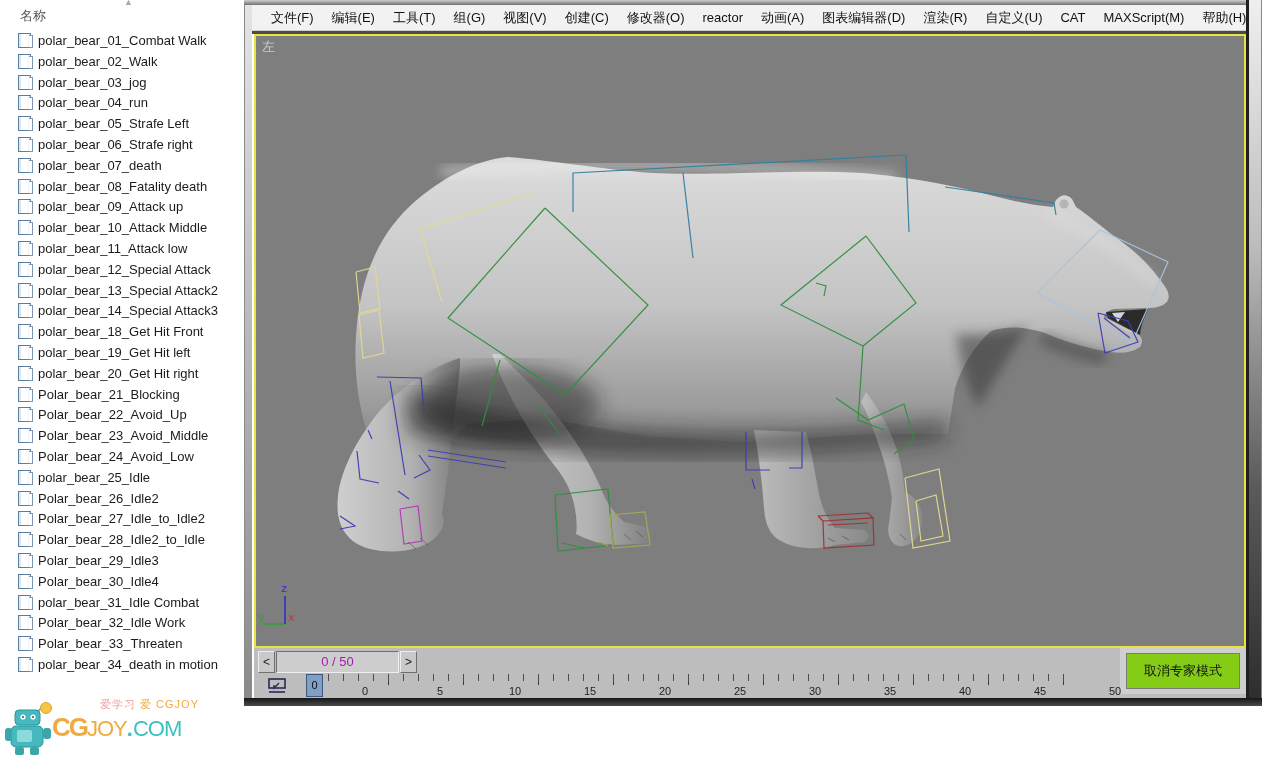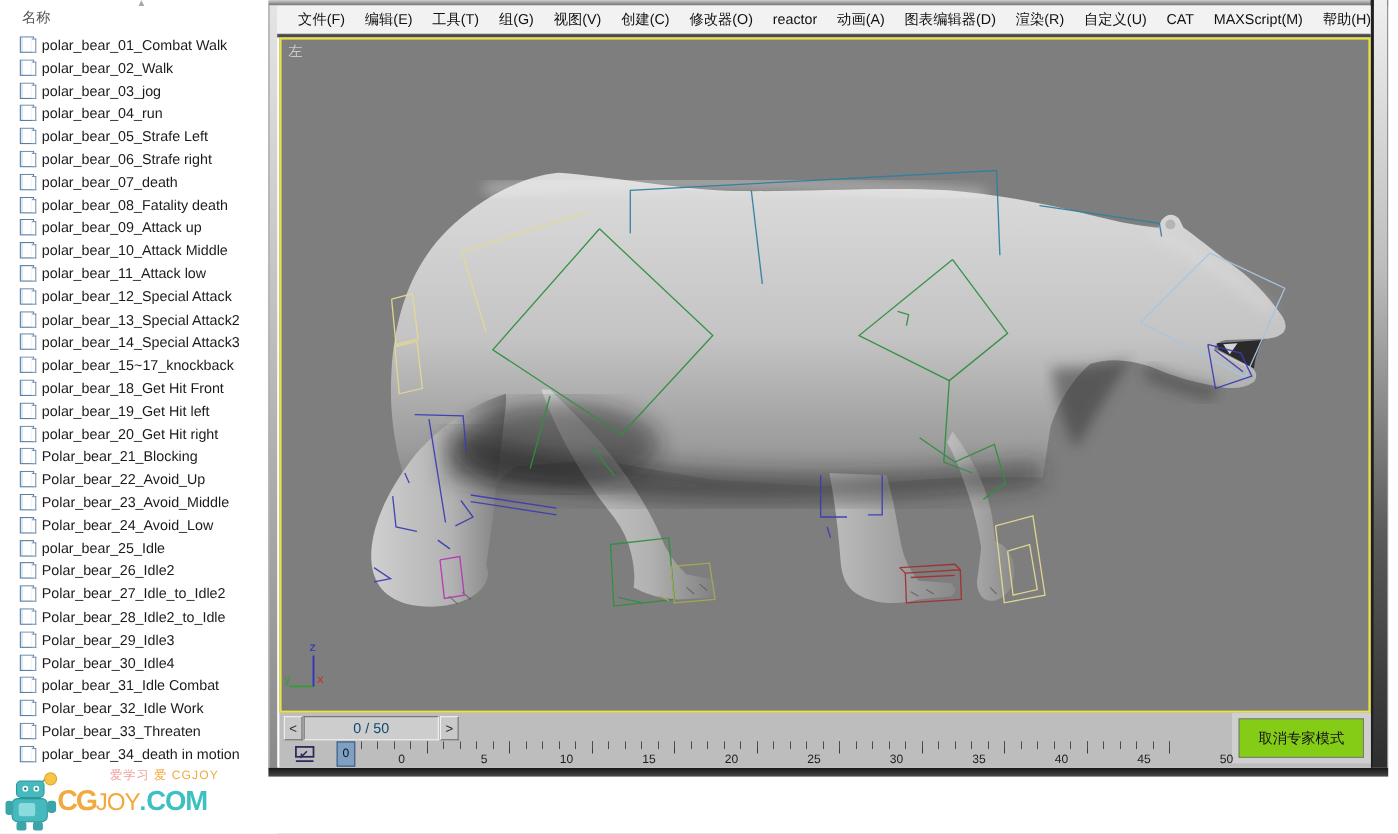--- a/index.html
+++ b/index.html
@@ -22,21 +22,21 @@
   #logo{position:absolute;left:0px;top:697px;width:230px;height:61px;}
   #logo-robot{position:absolute;left:2px;top:4px;}
   #logo-text{position:absolute;left:52px;top:0px;width:175px;}
   .tagline{font-size:11px;letter-spacing:1px;white-space:nowrap;padding-left:48px;}
   .tg-pink{color:var(--logo_pink,#ef9f9f);}
   .tg-orange{color:var(--logo_orange,#f2a93e);}
   .logo-main{white-space:nowrap;line-height:30px;margin-top:0px;}
   .lg-cg{font-size:26px;font-weight:bold;color:var(--logo_orange,#f2a93e);letter-spacing:-2px;}
   .lg-joy{font-size:22px;font-weight:normal;color:var(--logo_orange,#f2a93e);letter-spacing:-1px;}
   .lg-dot{font-size:22px;font-weight:bold;color:var(--logo_teal,#3cc0c0);}
-  .lg-com{font-size:25px;font-weight:bold;color:var(--logo_teal,#3cc0c0);letter-spacing:-1px;}
+  .lg-com{font-size:22px;font-weight:normal;color:var(--logo_teal,#3cc0c0);letter-spacing:-1px;}
 
   
   #max-window{position:absolute;left:244px;top:0;width:1018px;height:706px;z-index:2;}
   .win-top{position:absolute;left:0;top:0;width:1018px;height:5px;background:linear-gradient(#cfcfcf,#6f6f6f);}
   .win-left{position:absolute;left:0;top:5px;width:8px;height:693px;background:linear-gradient(#e4e4e4,#8a8a8a);border-left:1px solid #8a8a8a;}
   .win-right{position:absolute;left:1002px;top:0px;width:16px;height:698px;background:linear-gradient(#efefef 0%,#bdbdbd 35%,#5a5a5a 70%,#2e2e2e 100%);border-left:3px solid #1f1f1f;border-right:1px solid #888;}
   .win-bottom{position:absolute;left:0;top:698px;width:1018px;height:8px;background:linear-gradient(#161616,#4a4a4a);}
 
   #menubar{position:absolute;left:8px;top:5px;width:994px;height:26px;background:var(--menu_bg,#f2f2f2);
            border-bottom:1px solid #cdcdcd;display:flex;align-items:center;padding-left:10px;}
@@ -49,21 +49,21 @@
   #vp-label{position:absolute;left:6px;top:2px;font-size:13px;color:#c9c9c9;}
 
   
   #controls{position:absolute;left:10px;top:648px;width:992px;height:50px;background:var(--control_bg,#bdbdbd);}
   .tl-btn{position:absolute;top:3px;width:17px;height:22px;background:#c9c9c9;border:1px solid;
           border-color:#efefef #6f6f6f #6f6f6f #efefef;font-size:12px;color:#222;text-align:center;line-height:20px;}
   #btn-prev{left:4px;}
   #btn-next{left:146px;}
   #frame-field{position:absolute;left:22px;top:3px;width:123px;height:22px;background:#cdcdcd;
                border:1px solid;border-color:#6f6f6f #efefef #efefef #6f6f6f;
-               font-size:13px;color:#0c4a6e;text-align:center;line-height:20px;}
+               font-size:13px;color:#a21caf;text-align:center;line-height:20px;}
   #trackbar{position:absolute;left:0;top:26px;width:866px;height:24px;}
   #tb-icon{position:absolute;left:12px;top:3px;width:26px;height:18px;}
   #ruler{position:absolute;left:52px;top:0;width:772px;height:23px;
      background-image:
        repeating-linear-gradient(90deg,#4c4c4c 0 1px,rgba(0,0,0,0) 1px 15px),
        repeating-linear-gradient(90deg,#3c3c3c 0 1px,rgba(0,0,0,0) 1px 75px);
      background-size:760px 7px,760px 11px;
      background-position:7px 0,7px 0;
      background-repeat:no-repeat,no-repeat;}
   .tick-num{position:absolute;bottom:0px;transform:translateX(-50%);font-size:11px;color:#1e1e1e;z-index:3;}
@@ -155,24 +155,20 @@
       <div class="file-row">
         <span class="file-icon"></span>
         <span class="file-label">polar_bear_13_Special Attack2</span>
       </div>
 
       <div class="file-row">
         <span class="file-icon"></span>
         <span class="file-label">polar_bear_14_Special Attack3</span>
       </div>
 
-      <div class="file-row">
-        <span class="file-icon"></span>
-        <span class="file-label">polar_bear_15~17_knockback</span>
-      </div>
 
       <div class="file-row">
         <span class="file-icon"></span>
         <span class="file-label">polar_bear_18_Get Hit Front</span>
       </div>
 
       <div class="file-row">
         <span class="file-icon"></span>
         <span class="file-label">polar_bear_19_Get Hit left</span>
       </div>

